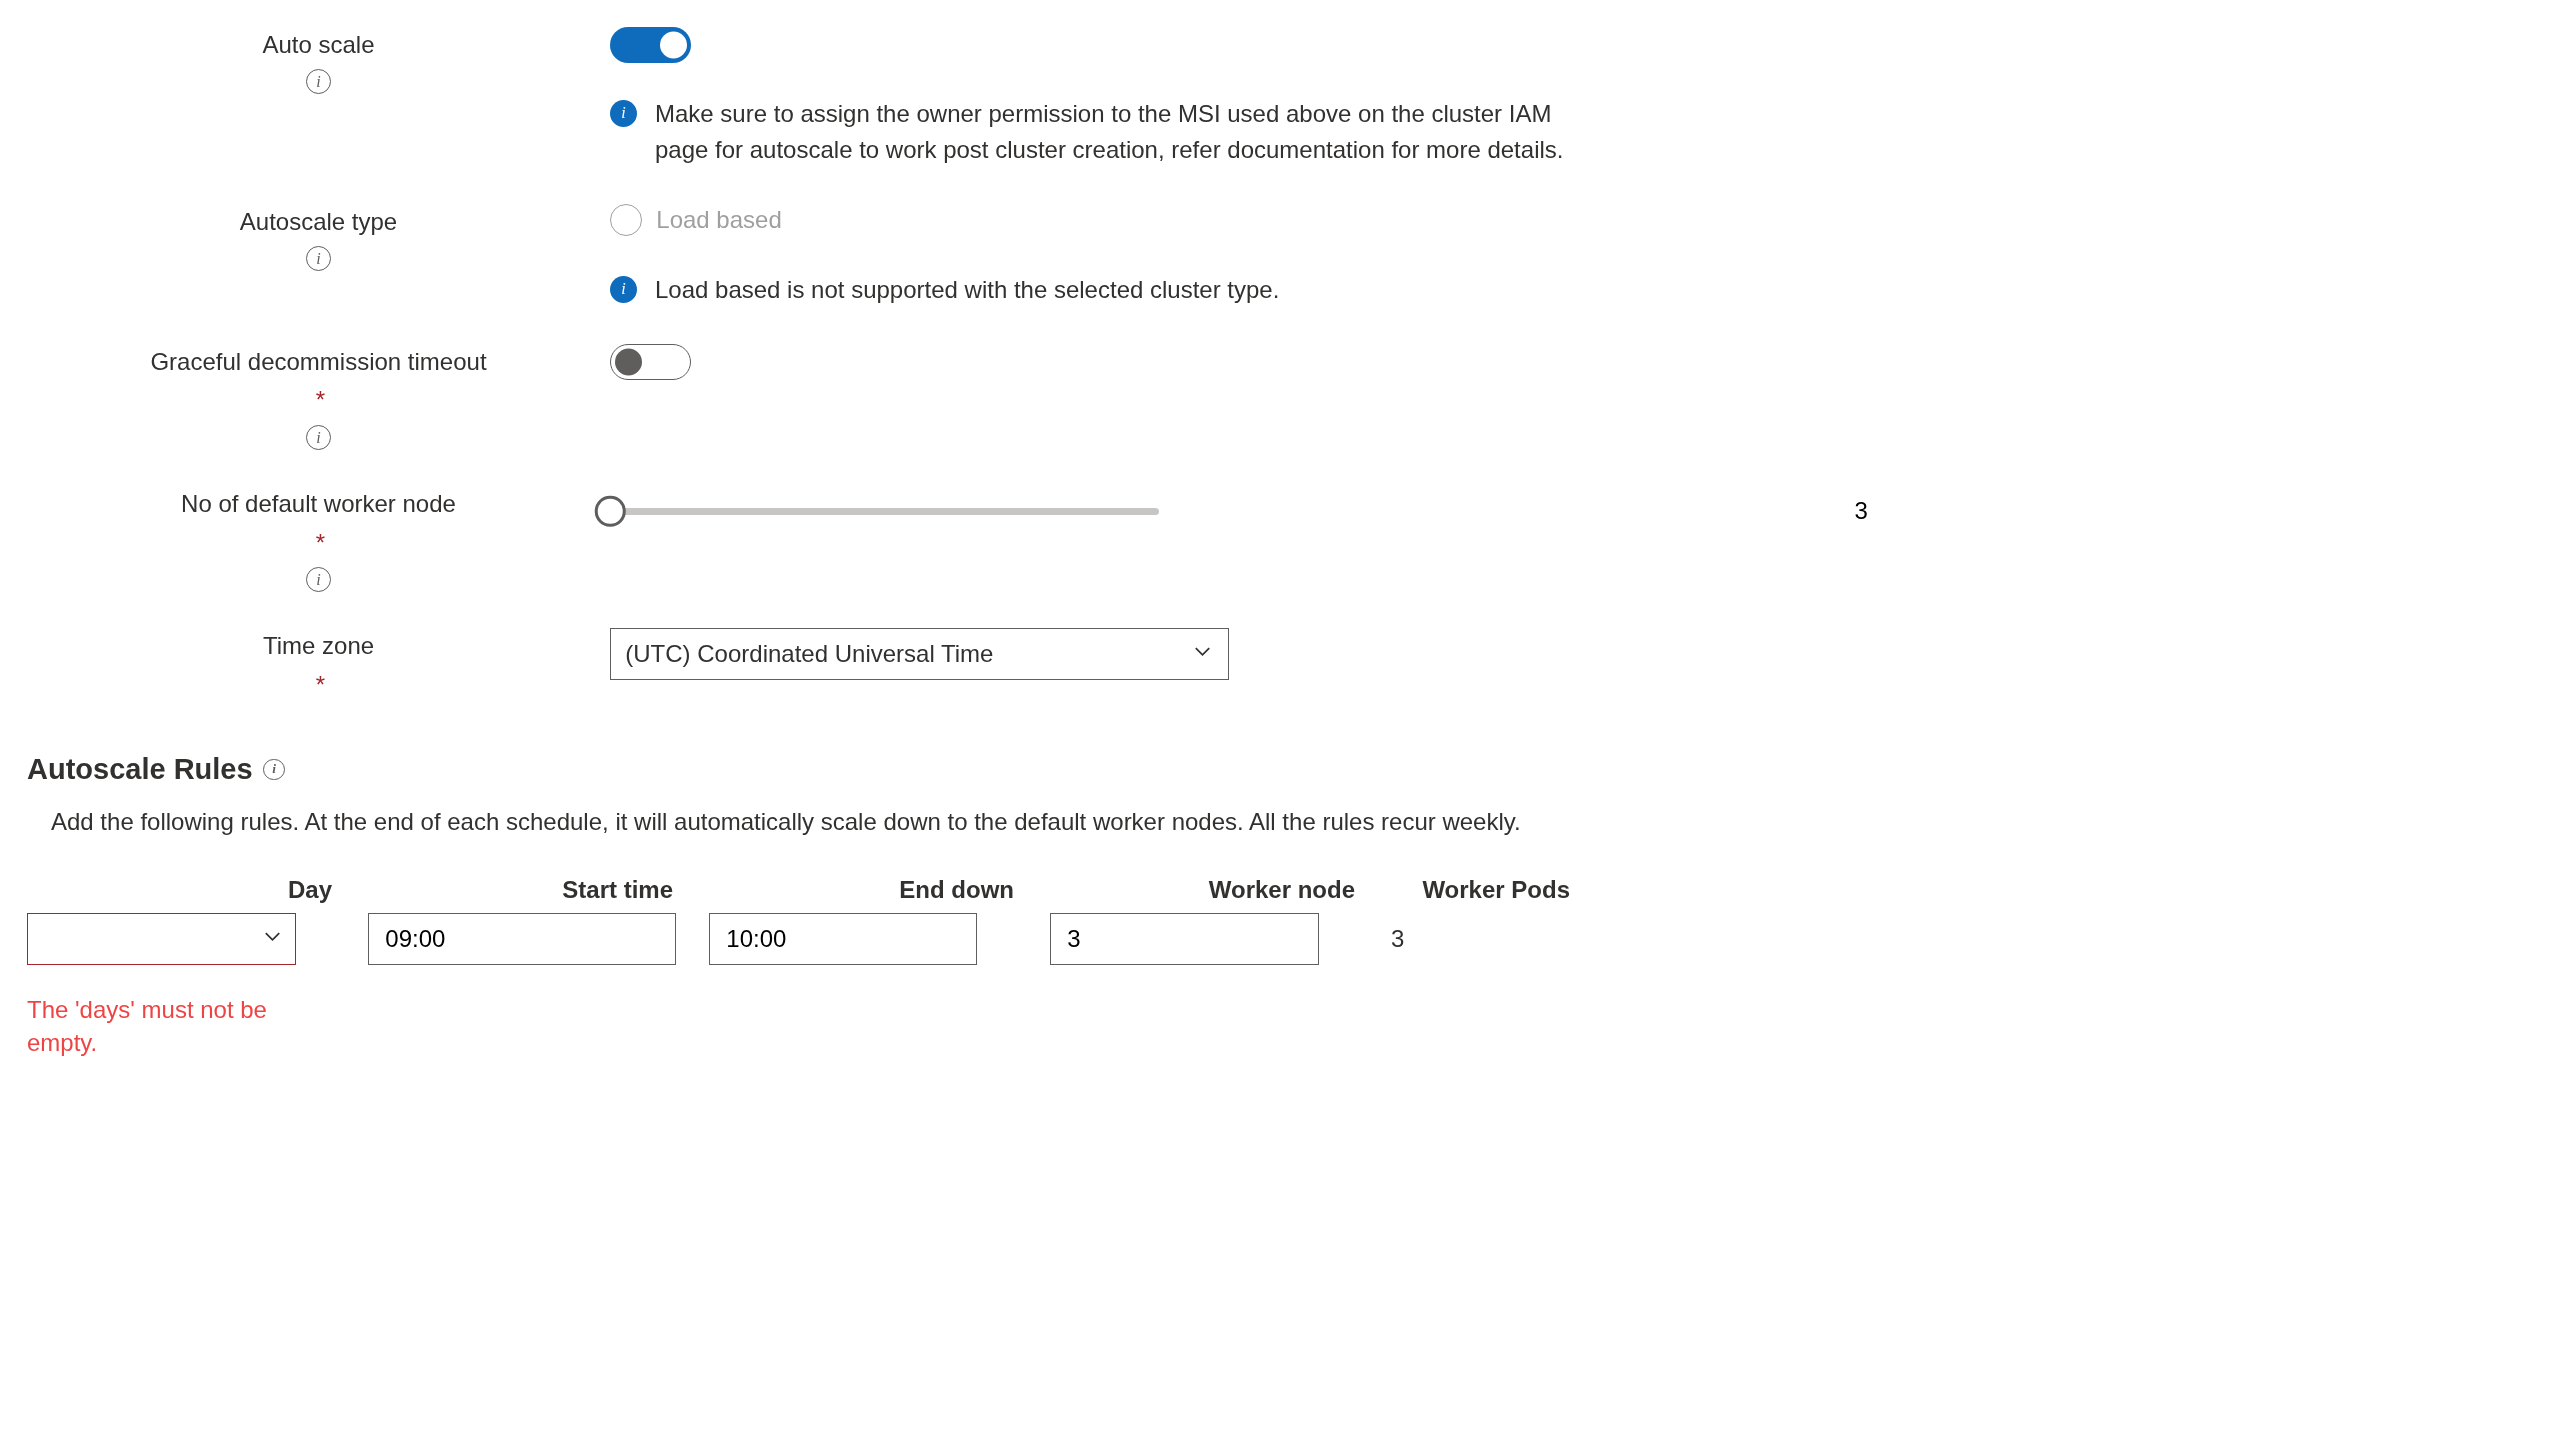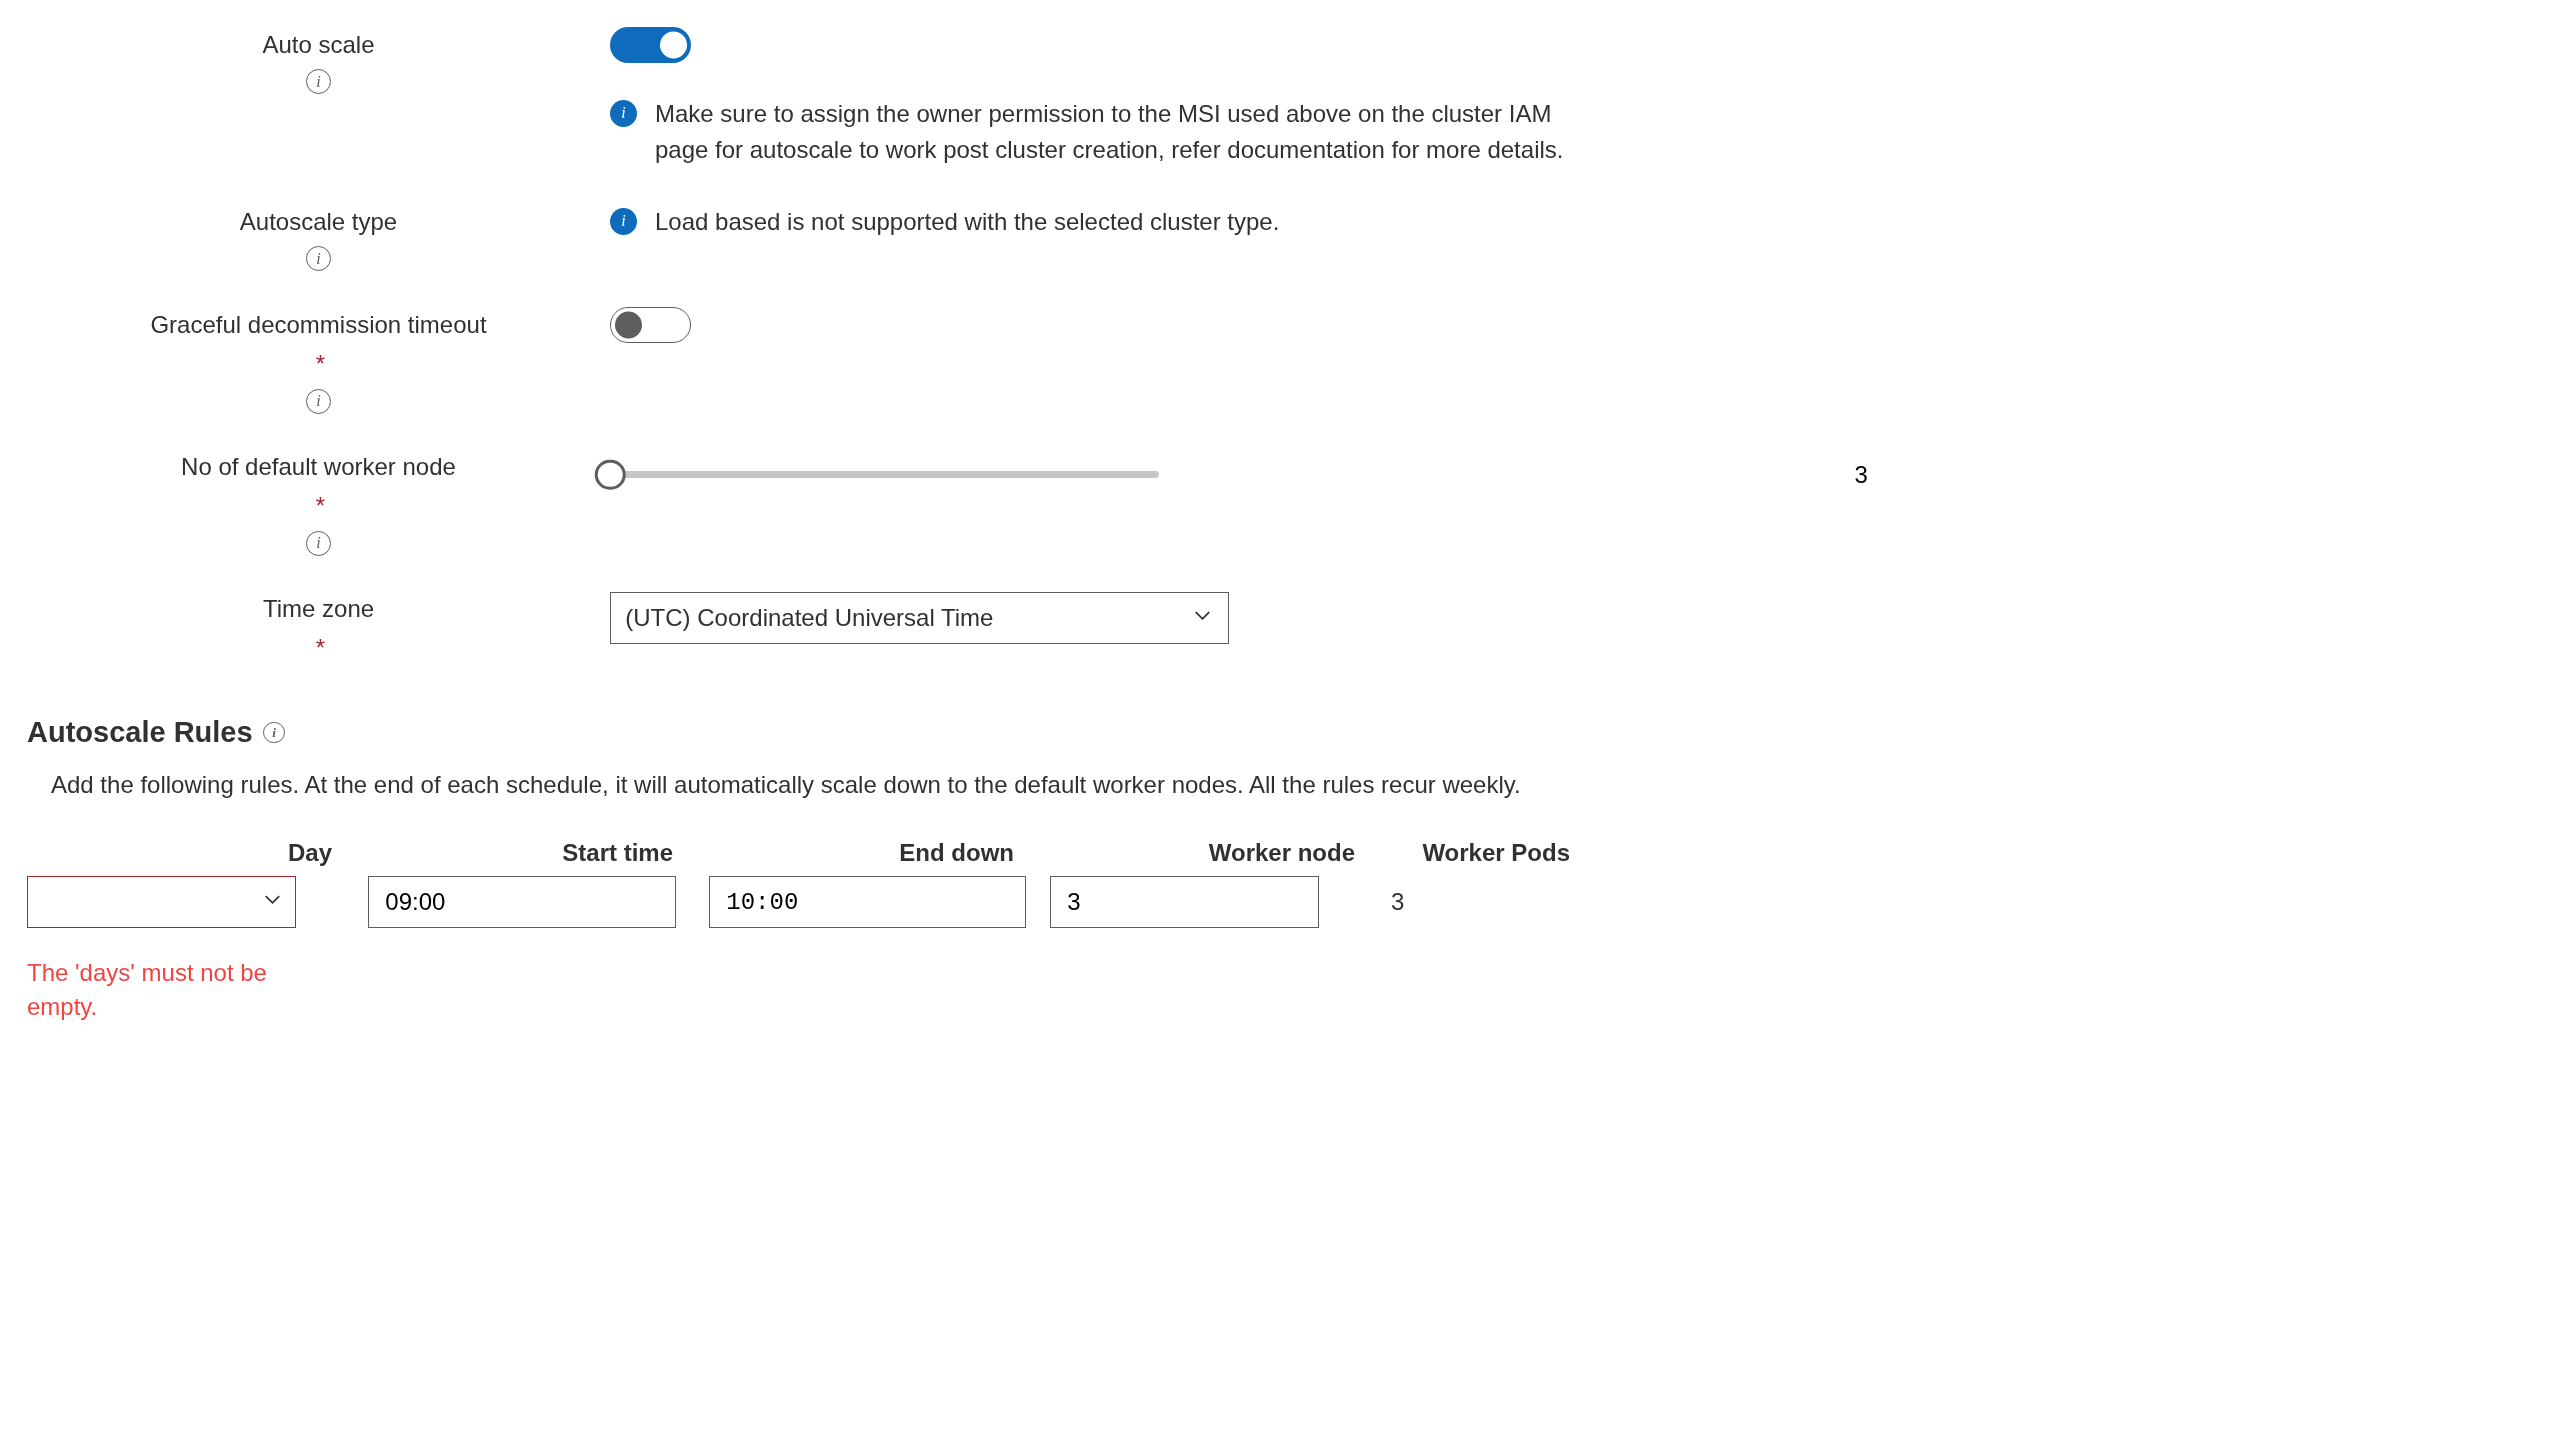--- a/index.html
+++ b/index.html
@@ -228,20 +228,24 @@
   </div>
 </div>
 
 <div class="form-row">
   <div class="label-col">
     <span>Autoscale type</span>
     <span class="info-icon">i</span>
   </div>
   <div class="control-col">
     <div class="radio-group">
+      <div class="radio-option">
+        <span class="radio disabled"></span>
+        <span class="radio-label disabled">Load based</span>
+      </div>
       <div class="info-msg" style="margin-top:0;">
         <span class="info-badge">i</span>
         <span class="info-text">Load based is not supported with the selected cluster type.</span>
       </div>
     </div>
   </div>
 </div>
 
 <div class="form-row" style="margin-top:18px;">
   <div class="label-col">
@@ -314,21 +318,21 @@
       </span>
     </div>
     <div class="error-msg">The 'days' must not be empty.</div>
   </div>
   <div class="col-start">
     <div class="cell-input" style="width:308px;">
       <input type="text" value="09:00" style="">
     </div>
   </div>
   <div class="col-end">
-    <div class="cell-input" style="width:317px;font-family:Liberation Mono, monospace;">
+    <div class="cell-input" style="width:268px;">
       <input type="text" value="10:00" style="">
     </div>
   </div>
   <div class="col-node">
     <div class="cell-input" style="width:269px;">
       <input type="text" value="3" style="">
     </div>
   </div>
   <div class="col-pods">
     <div class="cell-static">3</div>

